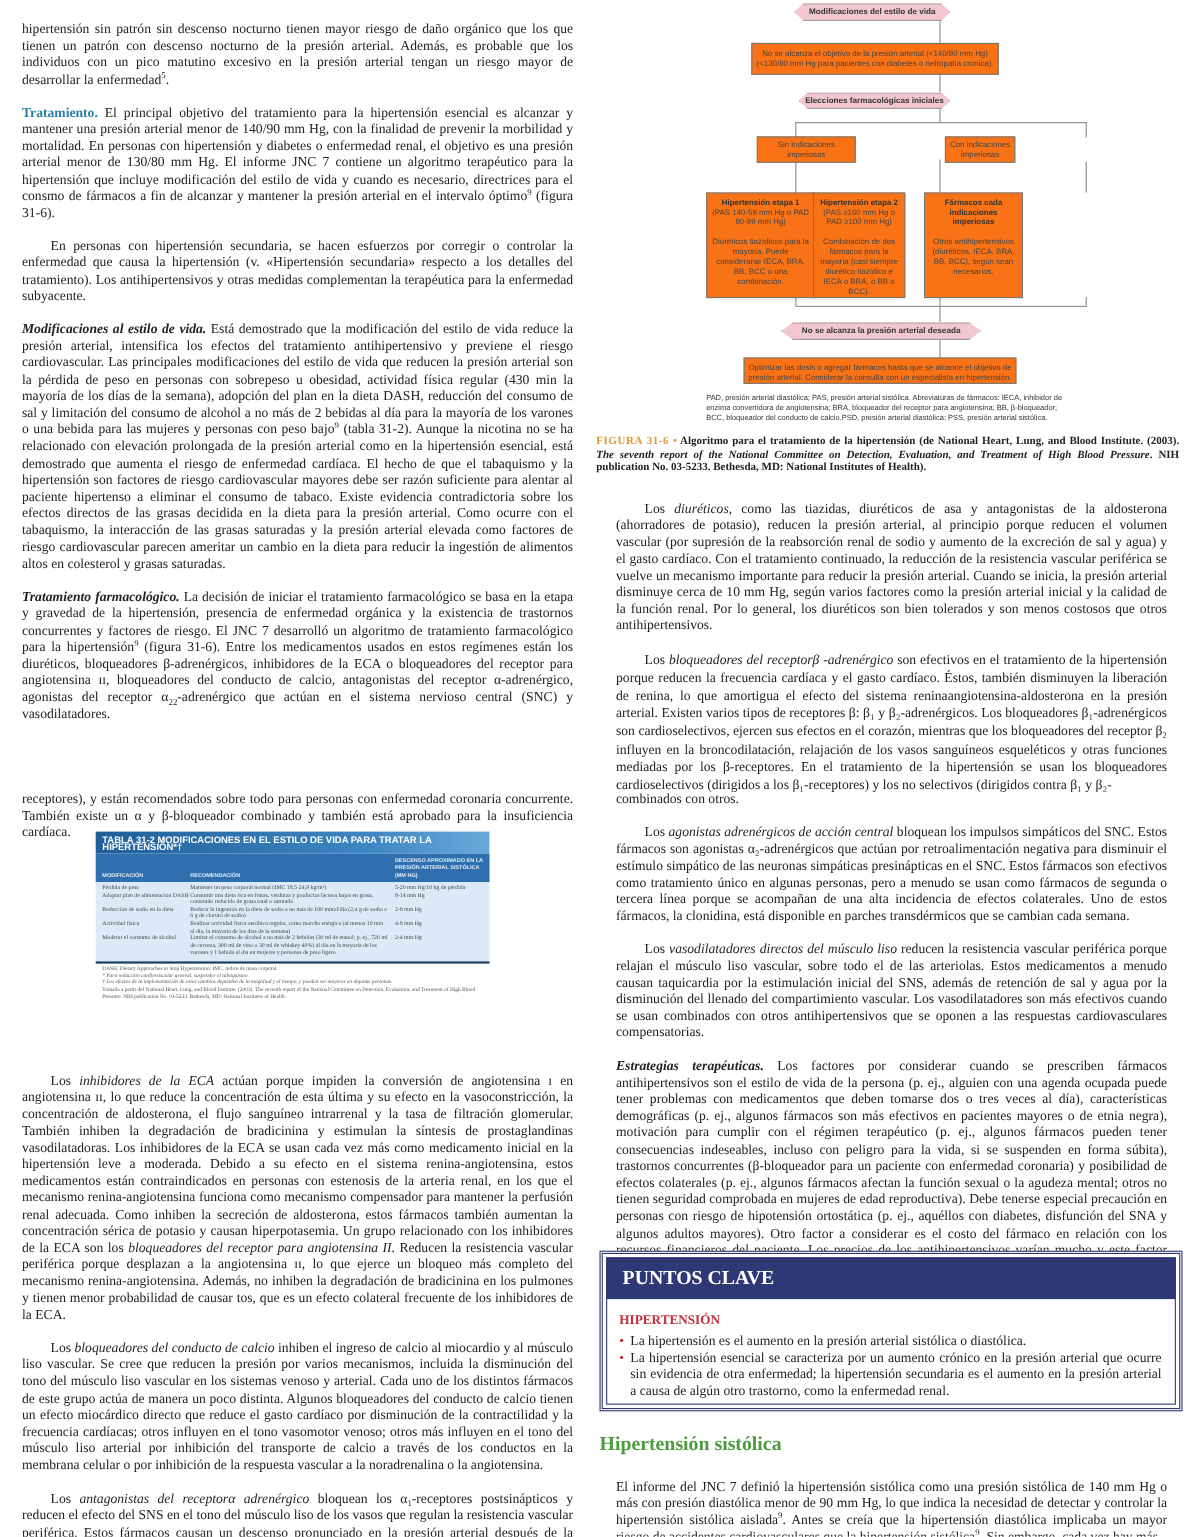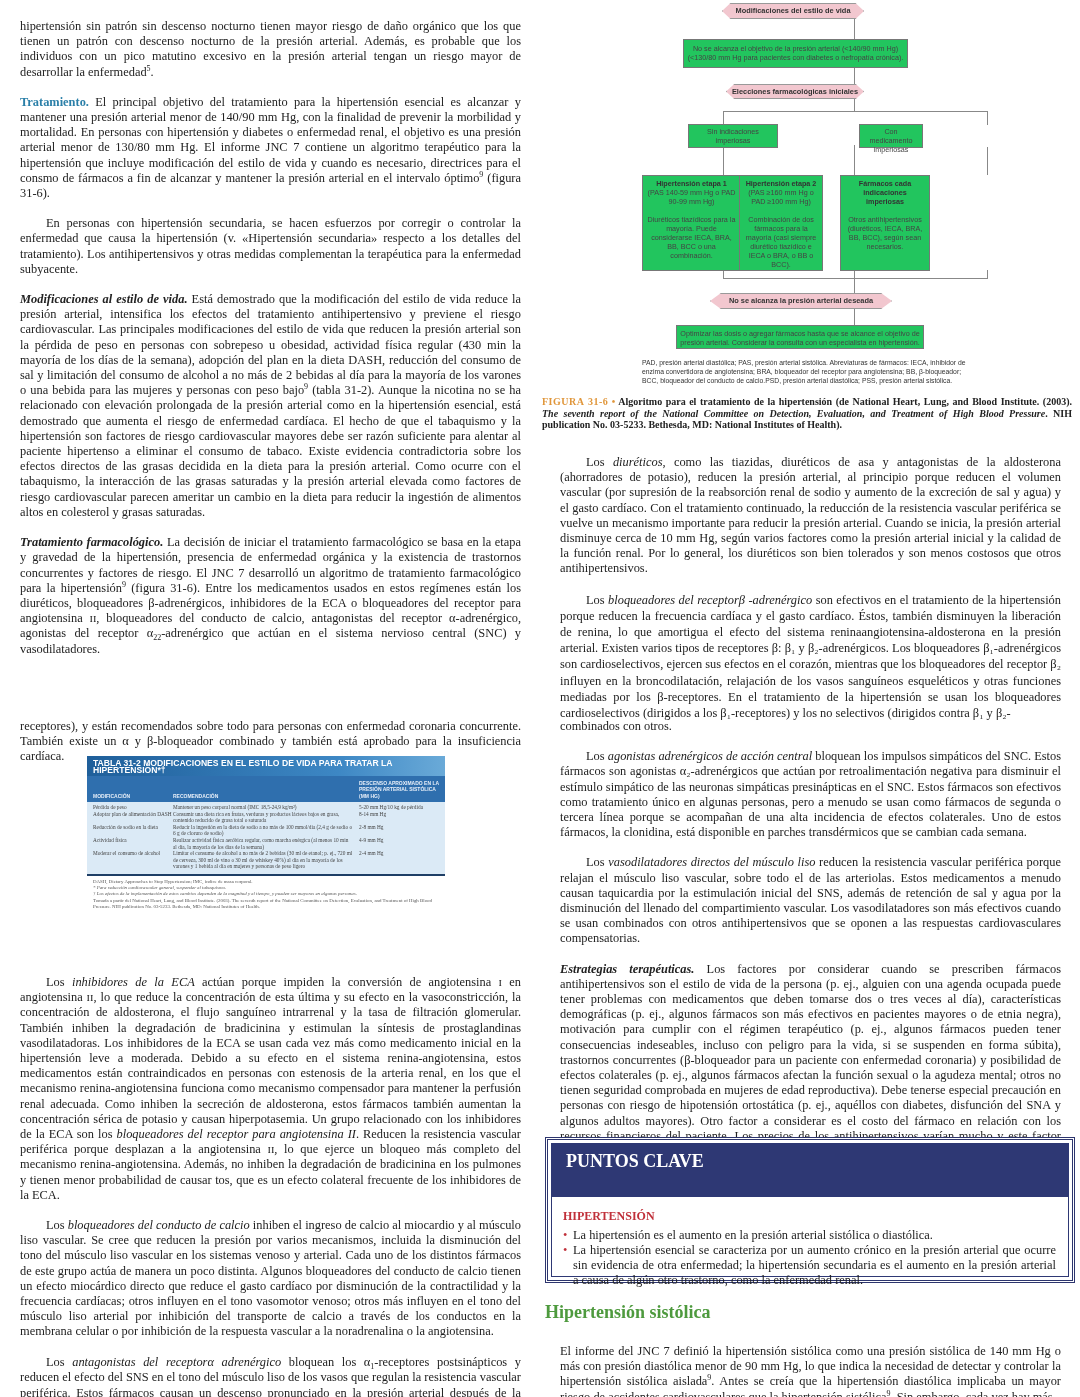--- a/index.html
+++ b/index.html
@@ -10,41 +10,41 @@
   .gap{margin-top:9px;}
   .blue{color:#2a7fa8;font-weight:bold;}
   .bi{font-weight:bold;font-style:italic;}
   sup{font-size:8px;line-height:0;}
   sub{font-size:8px;line-height:0;}
 
   
   .fc{position:absolute;left:630px;top:0;width:450px;height:390px;font-family:"Liberation Sans","DejaVu Sans",sans-serif;font-size:7.2px;line-height:9px;color:#444;}
   .fc .line{position:absolute;background:#888;}
   .fc .hex{position:absolute;background:#f2c7cf;border:1px solid #999;text-align:center;font-weight:bold;color:#333;font-size:7.4px;clip-path:polygon(6% 0,94% 0,100% 50%,94% 100%,6% 100%,0 50%);}
-  .fc .box{position:absolute;background:#22c55e;border:1.3px solid #777;text-align:center;padding:3px;box-sizing:border-box;}
+  .fc .box{position:absolute;background:#f97316;border:1.3px solid #777;text-align:center;padding:3px;box-sizing:border-box;}
   .fc .box b{color:#333;}
   .fc .legend{position:absolute;left:12px;top:358px;width:430px;font-size:6.8px;line-height:9px;color:#333;}
 
   .caption{position:absolute;left:542px;top:396px;width:530px;font-size:10px;line-height:11.5px;text-align:justify;font-weight:bold;}
   .caption .lbl{color:#e0963a;letter-spacing:0.5px;}
 
   
   .tbl{position:absolute;left:87px;top:756px;width:358px;height:192px;font-family:"Liberation Serif",serif;font-size:5.3px;line-height:6.6px;color:#444;}
   .tbl .title{background:linear-gradient(90deg,#1f5f9a,#3d87c4 70%,#6aaad8);color:#fff;font-family:"Liberation Sans",sans-serif;font-weight:bold;font-size:8.6px;padding:4px 6px;height:12px;}
   .tbl .hdr{background:#2f6fae;color:#e6eef8;font-family:"Liberation Sans",sans-serif;font-weight:bold;font-size:5px;line-height:6.4px;display:flex;align-items:flex-end;padding:3px 6px;height:26px;box-sizing:border-box;}
   .tbl .body{background:#dbeaf6;padding:2px 6px 4px;border-bottom:2px solid #1f3f66;}
   .tbl .row{display:flex;}
   .tbl .c1{width:80px;padding-left:0;}
   .tbl .c2{width:180px;padding-right:6px;}
   .tbl .c3{flex:1;}
   .tbl .notes{padding:3px 6px;font-size:4.9px;line-height:6.2px;color:#555;}
 
   
   .pc{position:absolute;left:545px;top:1137px;width:530px;height:146px;border:3px double #2d356e;box-sizing:border-box;background:#fff;}
-  .pc .head{background:#2e3874;color:#fff;font-weight:bold;font-size:18px;line-height:18px;padding:9px 15px;height:54px;box-sizing:border-box;margin:3px 3px 0 3px;}
+  .pc .head{background:#2e3874;color:#fff;font-weight:bold;font-size:18px;line-height:18px;padding:9px 15px;height:38px;box-sizing:border-box;margin:3px 3px 0 3px;}
   .pc .sub{color:#c0303a;font-weight:bold;font-size:12px;margin:12px 0 4px 15px;}
   .pc ul{list-style:none;margin:0;padding:0 16px 0 15px;font-size:12.4px;line-height:15px;text-align:justify;}
   .pc li{position:relative;padding-left:10px;}
   .pc li:before{content:"•";color:#c0303a;position:absolute;left:0;}
   .pc .inner{position:absolute;left:3px;right:3px;top:3px;bottom:3px;border:1px solid #2e3874;pointer-events:none;}
 
   .h2{position:absolute;left:545px;top:1302px;color:#4e9a3e;font-weight:bold;font-size:18px;line-height:20px;}
 </style>
 </head>
 <body>
@@ -70,21 +70,21 @@
   <div class="line" style="left:93px;top:270px;width:1px;height:8px"></div>
   <div class="line" style="left:224px;top:270px;width:1px;height:23px"></div>
   <div class="line" style="left:357px;top:270px;width:1px;height:8px"></div>
   <div class="line" style="left:93px;top:278px;width:265px;height:1px"></div>
   <div class="line" style="left:224px;top:306px;width:1px;height:20px"></div>
 
   <div class="hex" style="left:92px;top:3px;width:140px;height:14px;line-height:14px">Modificaciones del estilo de vida</div>
   <div class="box" style="left:53px;top:39px;width:225px;height:29px;padding-top:4px">No se alcanza el objetivo de la presión arterial (&lt;140/90 mm Hg) (&lt;130/80 mm Hg para pacientes con diabetes o nefropatía crónica).</div>
   <div class="hex" style="left:96px;top:84px;width:136px;height:13px;line-height:13px">Elecciones farmacológicas iniciales</div>
   <div class="box" style="left:58px;top:124px;width:90px;height:24px;padding-top:2px">Sin indicaciones imperiosas</div>
-  <div class="box" style="left:229px;top:124px;width:64px;height:24px;padding-top:2px">Con medicamento imperiosas</div>
+  <div class="box" style="left:229px;top:124px;width:64px;height:24px;padding-top:2px">Con indicaciones imperiosas</div>
   <div class="box" style="left:12px;top:175px;width:99px;height:96px">
     <b>Hipertensión etapa 1</b><br><span>(PAS 140-59 mm Hg o PAD 90-99 mm Hg)</span><br><br><span>Diuréticos tiazídicos para la mayoría. Puede considerarse IECA, BRA, BB, BCC o una combinación.</span>
   </div>
   <div class="box" style="left:109px;top:175px;width:84px;height:96px">
     <b>Hipertensión etapa 2</b><br><span>(PAS ≥160 mm Hg o PAD ≥100 mm Hg)</span><br><br><span>Combinación de dos fármacos para la mayoría (casi siempre diurético tiazídico e IECA o BRA, o BB o BCC).</span>
   </div>
   <div class="box" style="left:210px;top:175px;width:90px;height:96px">
     <b>Fármacos cada indicaciones imperiosas</b><br><br><span>Otros antihipertensivos (diuréticos, IECA, BRA, BB, BCC), según sean necesarios.</span>
   </div>
   <div class="hex" style="left:80px;top:293px;width:180px;height:14px;line-height:14px">No se alcanza la presión arterial deseada</div>

